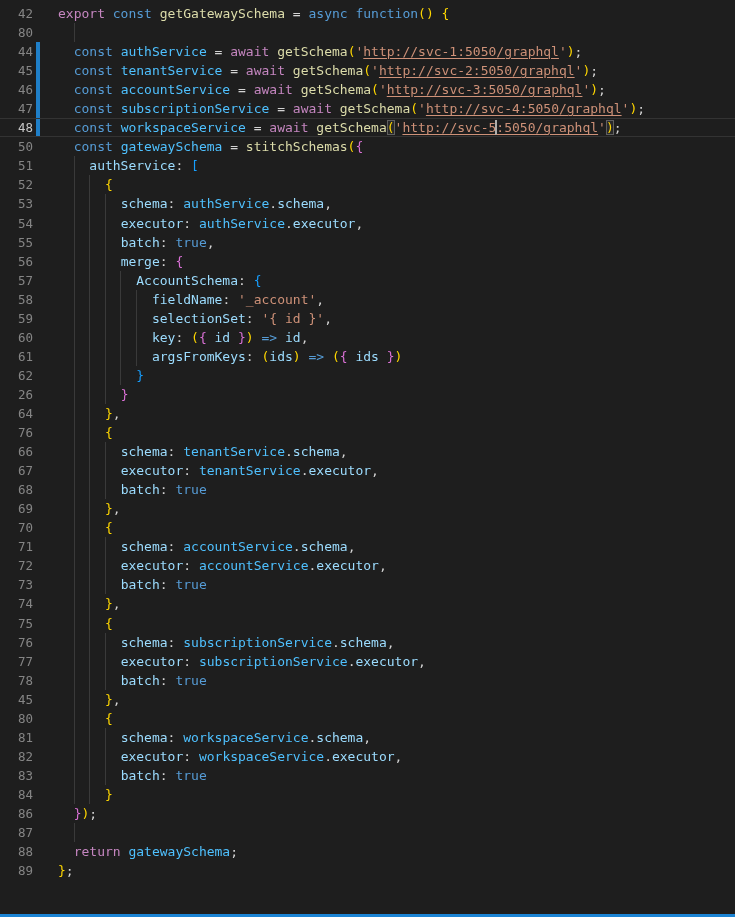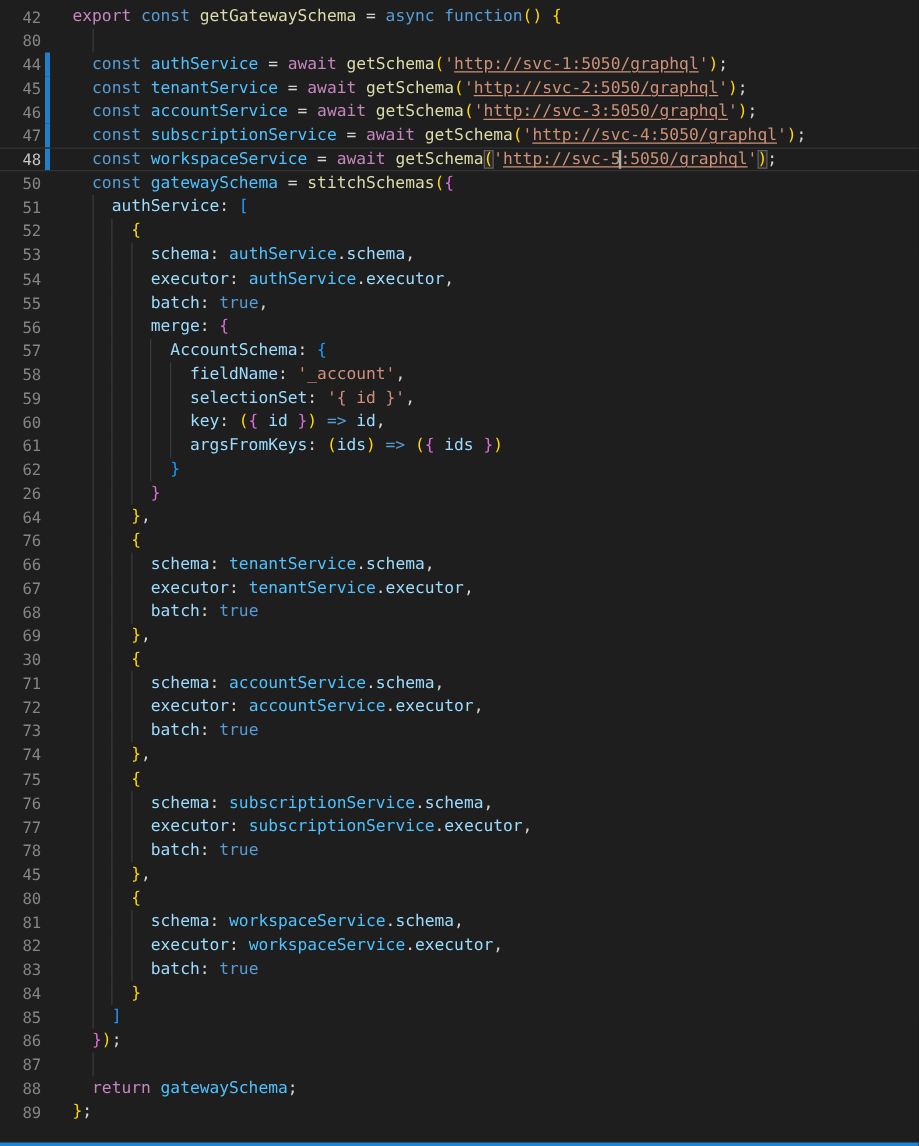--- a/index.html
+++ b/index.html
@@ -44,35 +44,34 @@
       <div class="row"><span class="ln">60</span><div class="guide" style="left: 73.6px;"></div><div class="guide" style="left: 89.2px;"></div><div class="guide" style="left: 104.8px;"></div><div class="guide" style="left: 120.4px;"></div><div class="guide" style="left: 136px;"></div><span class="code"><span class="tok" style="color: rgb(212, 212, 212);">            </span><span class="tok" style="color: rgb(156, 220, 254);">key</span><span class="tok" style="color: rgb(212, 212, 212);">: </span><span class="tok" style="color: rgb(255, 215, 0);">(</span><span class="tok" style="color: rgb(218, 112, 214);">{</span><span class="tok" style="color: rgb(212, 212, 212);"> </span><span class="tok" style="color: rgb(156, 220, 254);">id</span><span class="tok" style="color: rgb(212, 212, 212);"> </span><span class="tok" style="color: rgb(218, 112, 214);">}</span><span class="tok" style="color: rgb(255, 215, 0);">)</span><span class="tok" style="color: rgb(212, 212, 212);"> </span><span class="tok" style="color: rgb(86, 156, 214);">=&gt;</span><span class="tok" style="color: rgb(212, 212, 212);"> </span><span class="tok" style="color: rgb(156, 220, 254);">id</span><span class="tok" style="color: rgb(212, 212, 212);">,</span></span></div>
       <div class="row"><span class="ln">61</span><div class="guide" style="left: 73.6px;"></div><div class="guide" style="left: 89.2px;"></div><div class="guide" style="left: 104.8px;"></div><div class="guide" style="left: 120.4px;"></div><div class="guide" style="left: 136px;"></div><span class="code"><span class="tok" style="color: rgb(212, 212, 212);">            </span><span class="tok" style="color: rgb(156, 220, 254);">argsFromKeys</span><span class="tok" style="color: rgb(212, 212, 212);">: </span><span class="tok" style="color: rgb(255, 215, 0);">(</span><span class="tok" style="color: rgb(156, 220, 254);">ids</span><span class="tok" style="color: rgb(255, 215, 0);">)</span><span class="tok" style="color: rgb(212, 212, 212);"> </span><span class="tok" style="color: rgb(86, 156, 214);">=&gt;</span><span class="tok" style="color: rgb(212, 212, 212);"> </span><span class="tok" style="color: rgb(255, 215, 0);">(</span><span class="tok" style="color: rgb(218, 112, 214);">{</span><span class="tok" style="color: rgb(212, 212, 212);"> </span><span class="tok" style="color: rgb(156, 220, 254);">ids</span><span class="tok" style="color: rgb(212, 212, 212);"> </span><span class="tok" style="color: rgb(218, 112, 214);">}</span><span class="tok" style="color: rgb(255, 215, 0);">)</span></span></div>
       <div class="row"><span class="ln">62</span><div class="guide" style="left: 73.6px;"></div><div class="guide" style="left: 89.2px;"></div><div class="guide" style="left: 104.8px;"></div><div class="guide" style="left: 120.4px;"></div><span class="code"><span class="tok" style="color: rgb(212, 212, 212);">          </span><span class="tok" style="color: rgb(23, 159, 255);">}</span></span></div>
       <div class="row"><span class="ln">26</span><div class="guide" style="left: 73.6px;"></div><div class="guide" style="left: 89.2px;"></div><div class="guide" style="left: 104.8px;"></div><span class="code"><span class="tok" style="color: rgb(212, 212, 212);">        </span><span class="tok" style="color: rgb(218, 112, 214);">}</span></span></div>
       <div class="row"><span class="ln">64</span><div class="guide" style="left: 73.6px;"></div><div class="guide" style="left: 89.2px;"></div><span class="code"><span class="tok" style="color: rgb(212, 212, 212);">      </span><span class="tok" style="color: rgb(255, 215, 0);">}</span><span class="tok" style="color: rgb(212, 212, 212);">,</span></span></div>
       <div class="row"><span class="ln">76</span><div class="guide" style="left: 73.6px;"></div><div class="guide" style="left: 89.2px;"></div><span class="code"><span class="tok" style="color: rgb(212, 212, 212);">      </span><span class="tok" style="color: rgb(255, 215, 0);">{</span></span></div>
       <div class="row"><span class="ln">66</span><div class="guide" style="left: 73.6px;"></div><div class="guide" style="left: 89.2px;"></div><div class="guide" style="left: 104.8px;"></div><span class="code"><span class="tok" style="color: rgb(212, 212, 212);">        </span><span class="tok" style="color: rgb(156, 220, 254);">schema</span><span class="tok" style="color: rgb(212, 212, 212);">: </span><span class="tok" style="color: rgb(79, 193, 255);">tenantService</span><span class="tok" style="color: rgb(212, 212, 212);">.</span><span class="tok" style="color: rgb(156, 220, 254);">schema</span><span class="tok" style="color: rgb(212, 212, 212);">,</span></span></div>
       <div class="row"><span class="ln">67</span><div class="guide" style="left: 73.6px;"></div><div class="guide" style="left: 89.2px;"></div><div class="guide" style="left: 104.8px;"></div><span class="code"><span class="tok" style="color: rgb(212, 212, 212);">        </span><span class="tok" style="color: rgb(156, 220, 254);">executor</span><span class="tok" style="color: rgb(212, 212, 212);">: </span><span class="tok" style="color: rgb(79, 193, 255);">tenantService</span><span class="tok" style="color: rgb(212, 212, 212);">.</span><span class="tok" style="color: rgb(156, 220, 254);">executor</span><span class="tok" style="color: rgb(212, 212, 212);">,</span></span></div>
       <div class="row"><span class="ln">68</span><div class="guide" style="left: 73.6px;"></div><div class="guide" style="left: 89.2px;"></div><div class="guide" style="left: 104.8px;"></div><span class="code"><span class="tok" style="color: rgb(212, 212, 212);">        </span><span class="tok" style="color: rgb(156, 220, 254);">batch</span><span class="tok" style="color: rgb(212, 212, 212);">: </span><span class="tok" style="color: rgb(86, 156, 214);">true</span></span></div>
       <div class="row"><span class="ln">69</span><div class="guide" style="left: 73.6px;"></div><div class="guide" style="left: 89.2px;"></div><span class="code"><span class="tok" style="color: rgb(212, 212, 212);">      </span><span class="tok" style="color: rgb(255, 215, 0);">}</span><span class="tok" style="color: rgb(212, 212, 212);">,</span></span></div>
-      <div class="row"><span class="ln">30</span><div class="guide" style="left: 73.6px;"></div><div class="guide" style="left: 89.2px;"></div><span class="code"><span class="tok" style="color: rgb(212, 212, 212);">      </span><span class="tok" style="color: rgb(255, 215, 0);">{</span></span></div>
+      <div class="row"><span class="ln">70</span><div class="guide" style="left: 73.6px;"></div><div class="guide" style="left: 89.2px;"></div><span class="code"><span class="tok" style="color: rgb(212, 212, 212);">      </span><span class="tok" style="color: rgb(255, 215, 0);">{</span></span></div>
       <div class="row"><span class="ln">71</span><div class="guide" style="left: 73.6px;"></div><div class="guide" style="left: 89.2px;"></div><div class="guide" style="left: 104.8px;"></div><span class="code"><span class="tok" style="color: rgb(212, 212, 212);">        </span><span class="tok" style="color: rgb(156, 220, 254);">schema</span><span class="tok" style="color: rgb(212, 212, 212);">: </span><span class="tok" style="color: rgb(79, 193, 255);">accountService</span><span class="tok" style="color: rgb(212, 212, 212);">.</span><span class="tok" style="color: rgb(156, 220, 254);">schema</span><span class="tok" style="color: rgb(212, 212, 212);">,</span></span></div>
       <div class="row"><span class="ln">72</span><div class="guide" style="left: 73.6px;"></div><div class="guide" style="left: 89.2px;"></div><div class="guide" style="left: 104.8px;"></div><span class="code"><span class="tok" style="color: rgb(212, 212, 212);">        </span><span class="tok" style="color: rgb(156, 220, 254);">executor</span><span class="tok" style="color: rgb(212, 212, 212);">: </span><span class="tok" style="color: rgb(79, 193, 255);">accountService</span><span class="tok" style="color: rgb(212, 212, 212);">.</span><span class="tok" style="color: rgb(156, 220, 254);">executor</span><span class="tok" style="color: rgb(212, 212, 212);">,</span></span></div>
       <div class="row"><span class="ln">73</span><div class="guide" style="left: 73.6px;"></div><div class="guide" style="left: 89.2px;"></div><div class="guide" style="left: 104.8px;"></div><span class="code"><span class="tok" style="color: rgb(212, 212, 212);">        </span><span class="tok" style="color: rgb(156, 220, 254);">batch</span><span class="tok" style="color: rgb(212, 212, 212);">: </span><span class="tok" style="color: rgb(86, 156, 214);">true</span></span></div>
       <div class="row"><span class="ln">74</span><div class="guide" style="left: 73.6px;"></div><div class="guide" style="left: 89.2px;"></div><span class="code"><span class="tok" style="color: rgb(212, 212, 212);">      </span><span class="tok" style="color: rgb(255, 215, 0);">}</span><span class="tok" style="color: rgb(212, 212, 212);">,</span></span></div>
       <div class="row"><span class="ln">75</span><div class="guide" style="left: 73.6px;"></div><div class="guide" style="left: 89.2px;"></div><span class="code"><span class="tok" style="color: rgb(212, 212, 212);">      </span><span class="tok" style="color: rgb(255, 215, 0);">{</span></span></div>
       <div class="row"><span class="ln">76</span><div class="guide" style="left: 73.6px;"></div><div class="guide" style="left: 89.2px;"></div><div class="guide" style="left: 104.8px;"></div><span class="code"><span class="tok" style="color: rgb(212, 212, 212);">        </span><span class="tok" style="color: rgb(156, 220, 254);">schema</span><span class="tok" style="color: rgb(212, 212, 212);">: </span><span class="tok" style="color: rgb(79, 193, 255);">subscriptionService</span><span class="tok" style="color: rgb(212, 212, 212);">.</span><span class="tok" style="color: rgb(156, 220, 254);">schema</span><span class="tok" style="color: rgb(212, 212, 212);">,</span></span></div>
       <div class="row"><span class="ln">77</span><div class="guide" style="left: 73.6px;"></div><div class="guide" style="left: 89.2px;"></div><div class="guide" style="left: 104.8px;"></div><span class="code"><span class="tok" style="color: rgb(212, 212, 212);">        </span><span class="tok" style="color: rgb(156, 220, 254);">executor</span><span class="tok" style="color: rgb(212, 212, 212);">: </span><span class="tok" style="color: rgb(79, 193, 255);">subscriptionService</span><span class="tok" style="color: rgb(212, 212, 212);">.</span><span class="tok" style="color: rgb(156, 220, 254);">executor</span><span class="tok" style="color: rgb(212, 212, 212);">,</span></span></div>
       <div class="row"><span class="ln">78</span><div class="guide" style="left: 73.6px;"></div><div class="guide" style="left: 89.2px;"></div><div class="guide" style="left: 104.8px;"></div><span class="code"><span class="tok" style="color: rgb(212, 212, 212);">        </span><span class="tok" style="color: rgb(156, 220, 254);">batch</span><span class="tok" style="color: rgb(212, 212, 212);">: </span><span class="tok" style="color: rgb(86, 156, 214);">true</span></span></div>
       <div class="row"><span class="ln">45</span><div class="guide" style="left: 73.6px;"></div><div class="guide" style="left: 89.2px;"></div><span class="code"><span class="tok" style="color: rgb(212, 212, 212);">      </span><span class="tok" style="color: rgb(255, 215, 0);">}</span><span class="tok" style="color: rgb(212, 212, 212);">,</span></span></div>
       <div class="row"><span class="ln">80</span><div class="guide" style="left: 73.6px;"></div><div class="guide" style="left: 89.2px;"></div><span class="code"><span class="tok" style="color: rgb(212, 212, 212);">      </span><span class="tok" style="color: rgb(255, 215, 0);">{</span></span></div>
       <div class="row"><span class="ln">81</span><div class="guide" style="left: 73.6px;"></div><div class="guide" style="left: 89.2px;"></div><div class="guide" style="left: 104.8px;"></div><span class="code"><span class="tok" style="color: rgb(212, 212, 212);">        </span><span class="tok" style="color: rgb(156, 220, 254);">schema</span><span class="tok" style="color: rgb(212, 212, 212);">: </span><span class="tok" style="color: rgb(79, 193, 255);">workspaceService</span><span class="tok" style="color: rgb(212, 212, 212);">.</span><span class="tok" style="color: rgb(156, 220, 254);">schema</span><span class="tok" style="color: rgb(212, 212, 212);">,</span></span></div>
       <div class="row"><span class="ln">82</span><div class="guide" style="left: 73.6px;"></div><div class="guide" style="left: 89.2px;"></div><div class="guide" style="left: 104.8px;"></div><span class="code"><span class="tok" style="color: rgb(212, 212, 212);">        </span><span class="tok" style="color: rgb(156, 220, 254);">executor</span><span class="tok" style="color: rgb(212, 212, 212);">: </span><span class="tok" style="color: rgb(79, 193, 255);">workspaceService</span><span class="tok" style="color: rgb(212, 212, 212);">.</span><span class="tok" style="color: rgb(156, 220, 254);">executor</span><span class="tok" style="color: rgb(212, 212, 212);">,</span></span></div>
       <div class="row"><span class="ln">83</span><div class="guide" style="left: 73.6px;"></div><div class="guide" style="left: 89.2px;"></div><div class="guide" style="left: 104.8px;"></div><span class="code"><span class="tok" style="color: rgb(212, 212, 212);">        </span><span class="tok" style="color: rgb(156, 220, 254);">batch</span><span class="tok" style="color: rgb(212, 212, 212);">: </span><span class="tok" style="color: rgb(86, 156, 214);">true</span></span></div>
       <div class="row"><span class="ln">84</span><div class="guide" style="left: 73.6px;"></div><div class="guide" style="left: 89.2px;"></div><span class="code"><span class="tok" style="color: rgb(212, 212, 212);">      </span><span class="tok" style="color: rgb(255, 215, 0);">}</span></span></div>
-      <div class="row"><span class="ln">85</span><div class="guide" style="left: 73.6px;"></div><span class="code"><span class="tok" style="color: rgb(212, 212, 212);">    </span><span class="tok" style="color: rgb(23, 159, 255);">]</span></span></div>
       <div class="row"><span class="ln">86</span><span class="code"><span class="tok" style="color: rgb(212, 212, 212);">  </span><span class="tok" style="color: rgb(218, 112, 214);">}</span><span class="tok" style="color: rgb(255, 215, 0);">)</span><span class="tok" style="color: rgb(212, 212, 212);">;</span></span></div>
       <div class="row"><span class="ln">87</span><div class="guide" style="left: 73.6px;"></div><span class="code"></span></div>
       <div class="row"><span class="ln">88</span><span class="code"><span class="tok" style="color: rgb(212, 212, 212);">  </span><span class="tok" style="color: rgb(197, 134, 192);">return</span><span class="tok" style="color: rgb(212, 212, 212);"> </span><span class="tok" style="color: rgb(79, 193, 255);">gatewaySchema</span><span class="tok" style="color: rgb(212, 212, 212);">;</span></span></div>
       <div class="row"><span class="ln">89</span><span class="code"><span class="tok" style="color: rgb(255, 215, 0);">}</span><span class="tok" style="color: rgb(212, 212, 212);">;</span></span></div>
     </div>
 </div>
 <div class="statusbar-edge"></div>
 
 </body></html>

